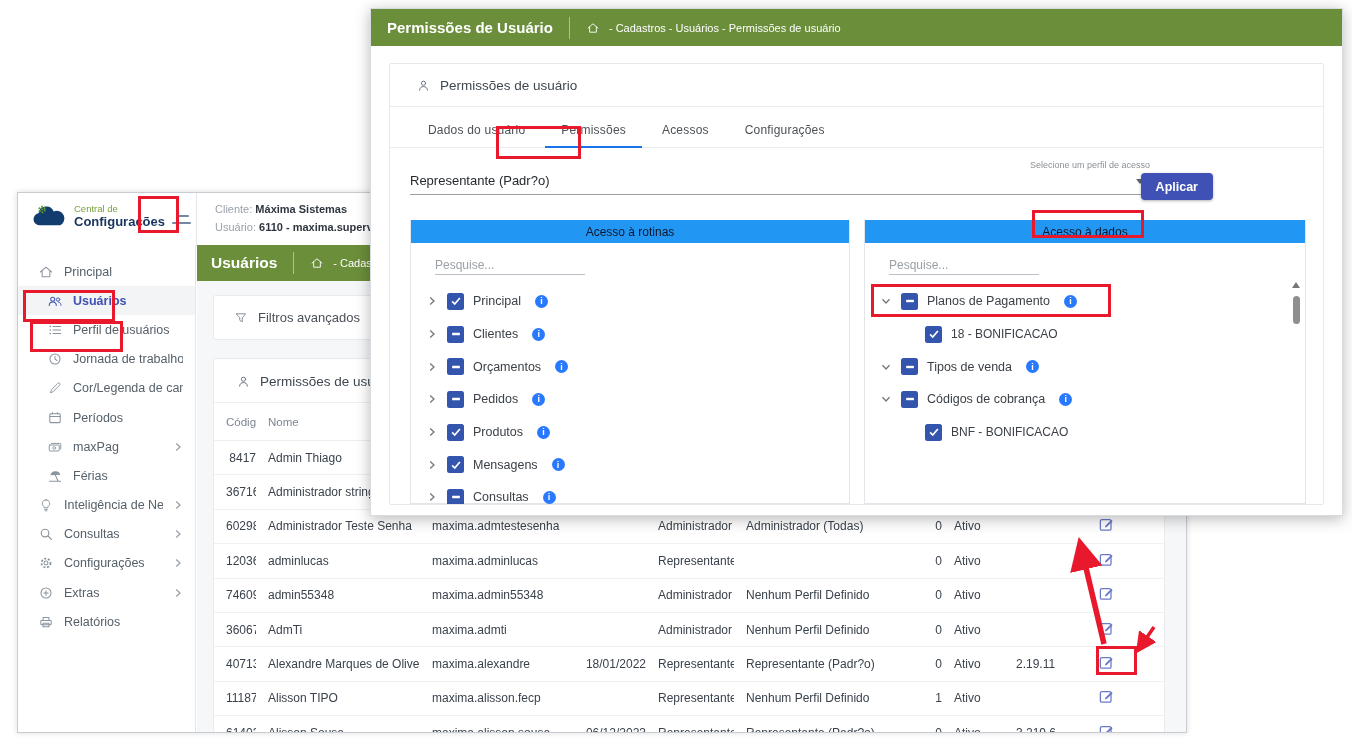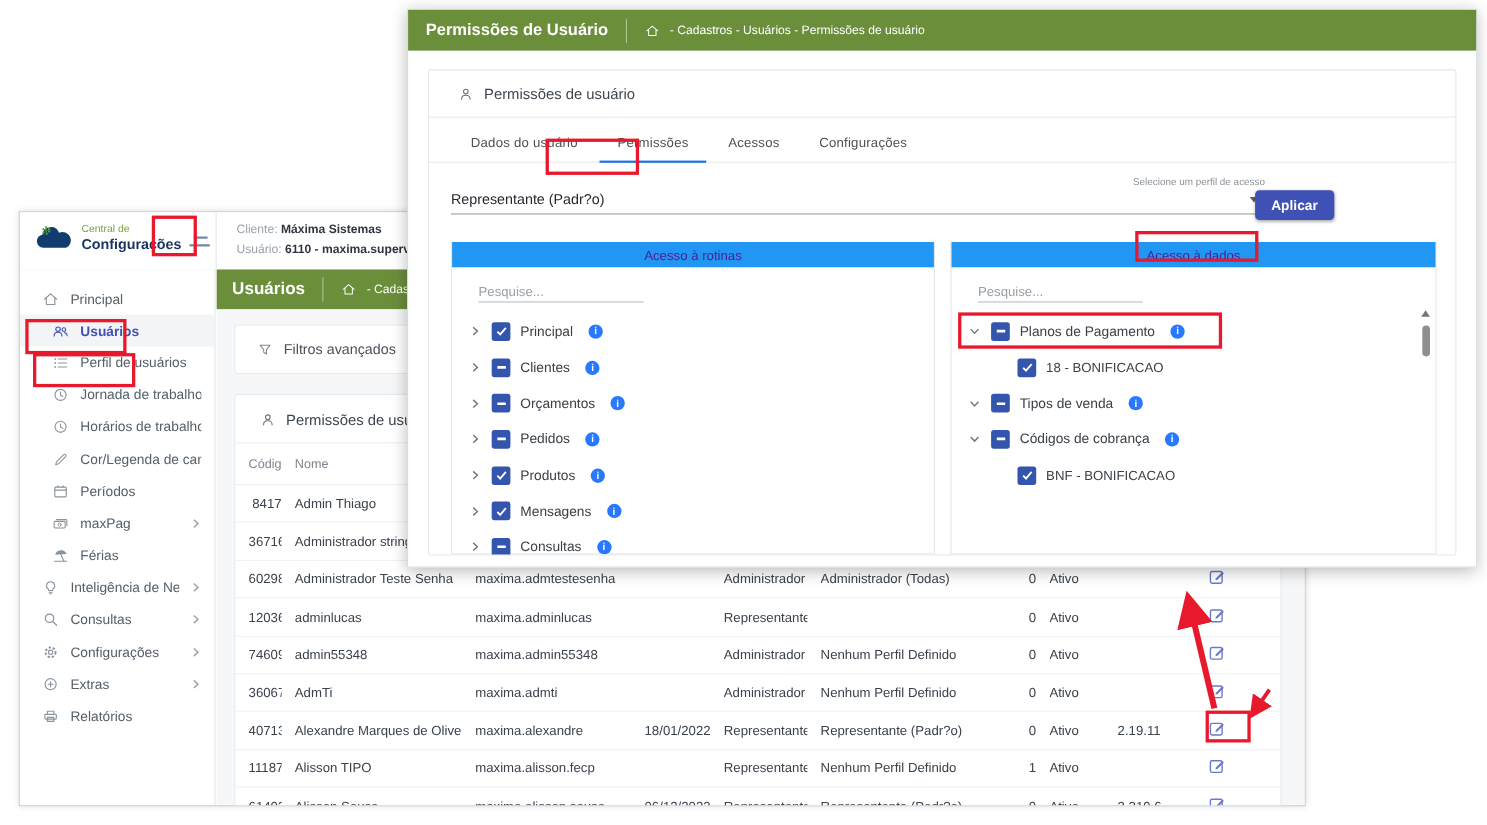--- a/index.html
+++ b/index.html
@@ -76,21 +76,21 @@
   .sel-value{font-size:13px;color:#24292e;}
   .sel-arrow{position:absolute;right:6px;bottom:10px;width:0;height:0;border-left:4.5px solid transparent;
              border-right:4.5px solid transparent;border-top:5.5px solid #5f6368;}
   .apply-btn{position:absolute;right:86px;top:13px;height:27px;padding:0 15px;background:#3F51B5;color:#fff;
              font-size:12.5px;font-weight:bold;border:none;border-radius:4px;cursor:pointer;
              box-shadow:0 1px 3px rgba(0,0,0,.3);font-family:"Liberation Sans",sans-serif;}
   .panels{position:absolute;left:20px;right:17px;top:156px;bottom:0;display:flex;gap:14px;}
   .panel{border:1px solid #e2e5e9;border-top:none;position:relative;background:#fff;box-sizing:border-box;}
   .panel.left{width:440px;flex:none;}
   .panel.right{flex:1;}
-  .panel-head{height:23px;background:#2196F3;color:#4c1d95;font-size:12px;display:flex;align-items:center;justify-content:center;}
+  .panel-head{height:23px;background:#2196F3;color:#0f172a;font-size:12px;display:flex;align-items:center;justify-content:center;}
   .panel-search{display:block;margin:13px 0 0 24px;width:150px;border:none;border-bottom:1px solid #b9bfc6;
                 font-size:12px;padding:2px 0;color:#3c4043;background:transparent;outline:none;
                 font-family:"Liberation Sans",sans-serif;}
   .panel-search::placeholder{color:#9aa0a6;}
   .tree{margin-top:10px;}
   .tree-row{height:32.7px;display:flex;align-items:center;padding-left:16px;gap:9px;}
   .tree-row.child{padding-left:60px;}
   .chev{width:11px;font-size:10px;color:#70777e;display:inline-flex;flex:none;}
   .cb{width:17px;height:17px;border-radius:2.5px;background:#3355AD;display:inline-flex;align-items:center;
       justify-content:center;flex:none;cursor:pointer;}
@@ -176,29 +176,20 @@
             <svg viewBox="0 0 20 20" width="1em" height="1em">
               <circle cx="10" cy="10" r="6.3" fill="none" stroke="currentColor" stroke-linecap="round" stroke-linejoin="round" stroke-width="1.3"></circle>
               <path d="M10 6.8 V10.2 L12.6 11.8" fill="none" stroke="currentColor" stroke-linecap="round" stroke-linejoin="round" stroke-width="1.3"></path>
             </svg>
           </span>
           <span class="sb-label">Jornada de trabalho</span>
         </div>
         <div class="sb-item sub">
           <span class="sb-ico">
             <svg viewBox="0 0 20 20" width="1em" height="1em">
-              <circle cx="10" cy="10" r="6.3" fill="none" stroke="currentColor" stroke-linecap="round" stroke-linejoin="round" stroke-width="1.3"></circle>
-              <path d="M10 6.8 V10.2 L12.6 11.8" fill="none" stroke="currentColor" stroke-linecap="round" stroke-linejoin="round" stroke-width="1.3"></path>
-            </svg>
-          </span>
-          <span class="sb-label">Horários de trabalho</span>
-        </div>
-        <div class="sb-item sub">
-          <span class="sb-ico">
-            <svg viewBox="0 0 20 20" width="1em" height="1em">
               <path d="M4.5 15.5 L5.5 12.3 L13.6 4.2 A1.3 1.3 0 0 1 15.8 6.4 L7.7 14.5 Z" fill="none" stroke="currentColor" stroke-linecap="round" stroke-linejoin="round" stroke-width="1.2"></path>
             </svg>
           </span>
           <span class="sb-label">Cor/Legenda de campos</span>
         </div>
         <div class="sb-item sub">
           <span class="sb-ico">
             <svg viewBox="0 0 20 20" width="1em" height="1em">
               <rect x="3.5" y="4.8" width="13" height="11" rx="1.2" fill="none" stroke="currentColor" stroke-linecap="round" stroke-linejoin="round" stroke-width="1.3"></rect>
               <path d="M3.5 8.2 H16.5 M7 4.8 V3.2 M13 4.8 V3.2" fill="none" stroke="currentColor" stroke-linecap="round" stroke-linejoin="round" stroke-width="1.3"></path>

